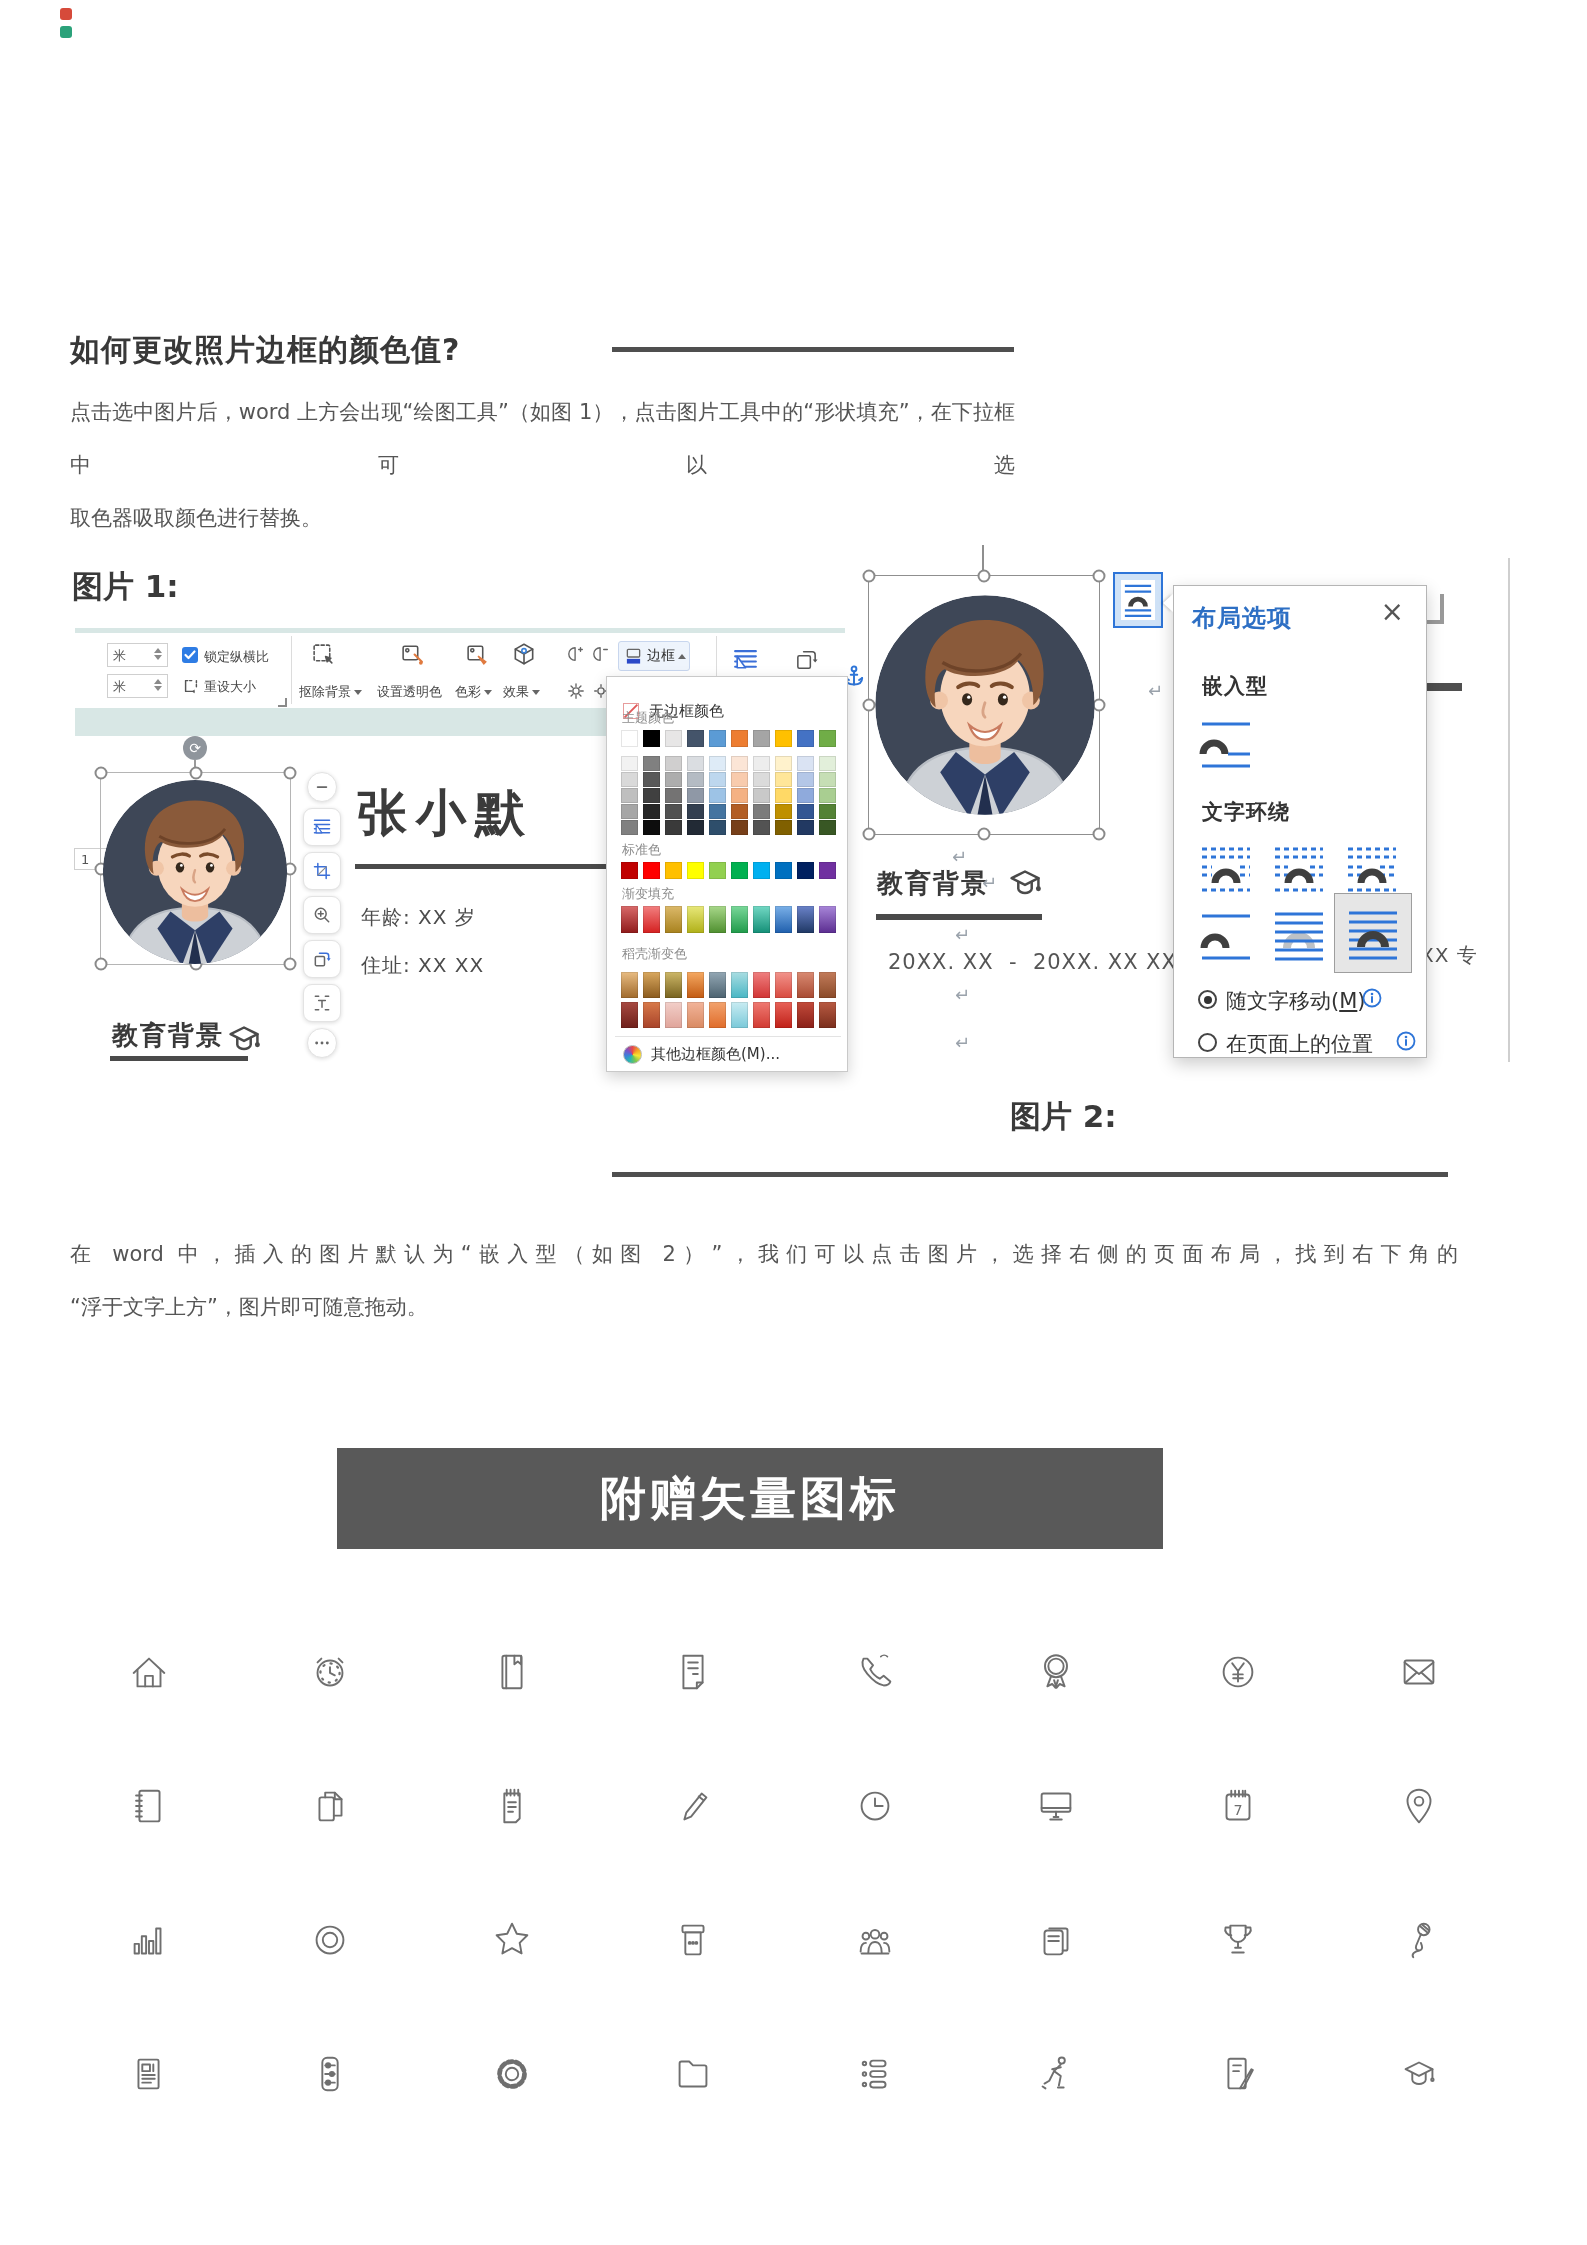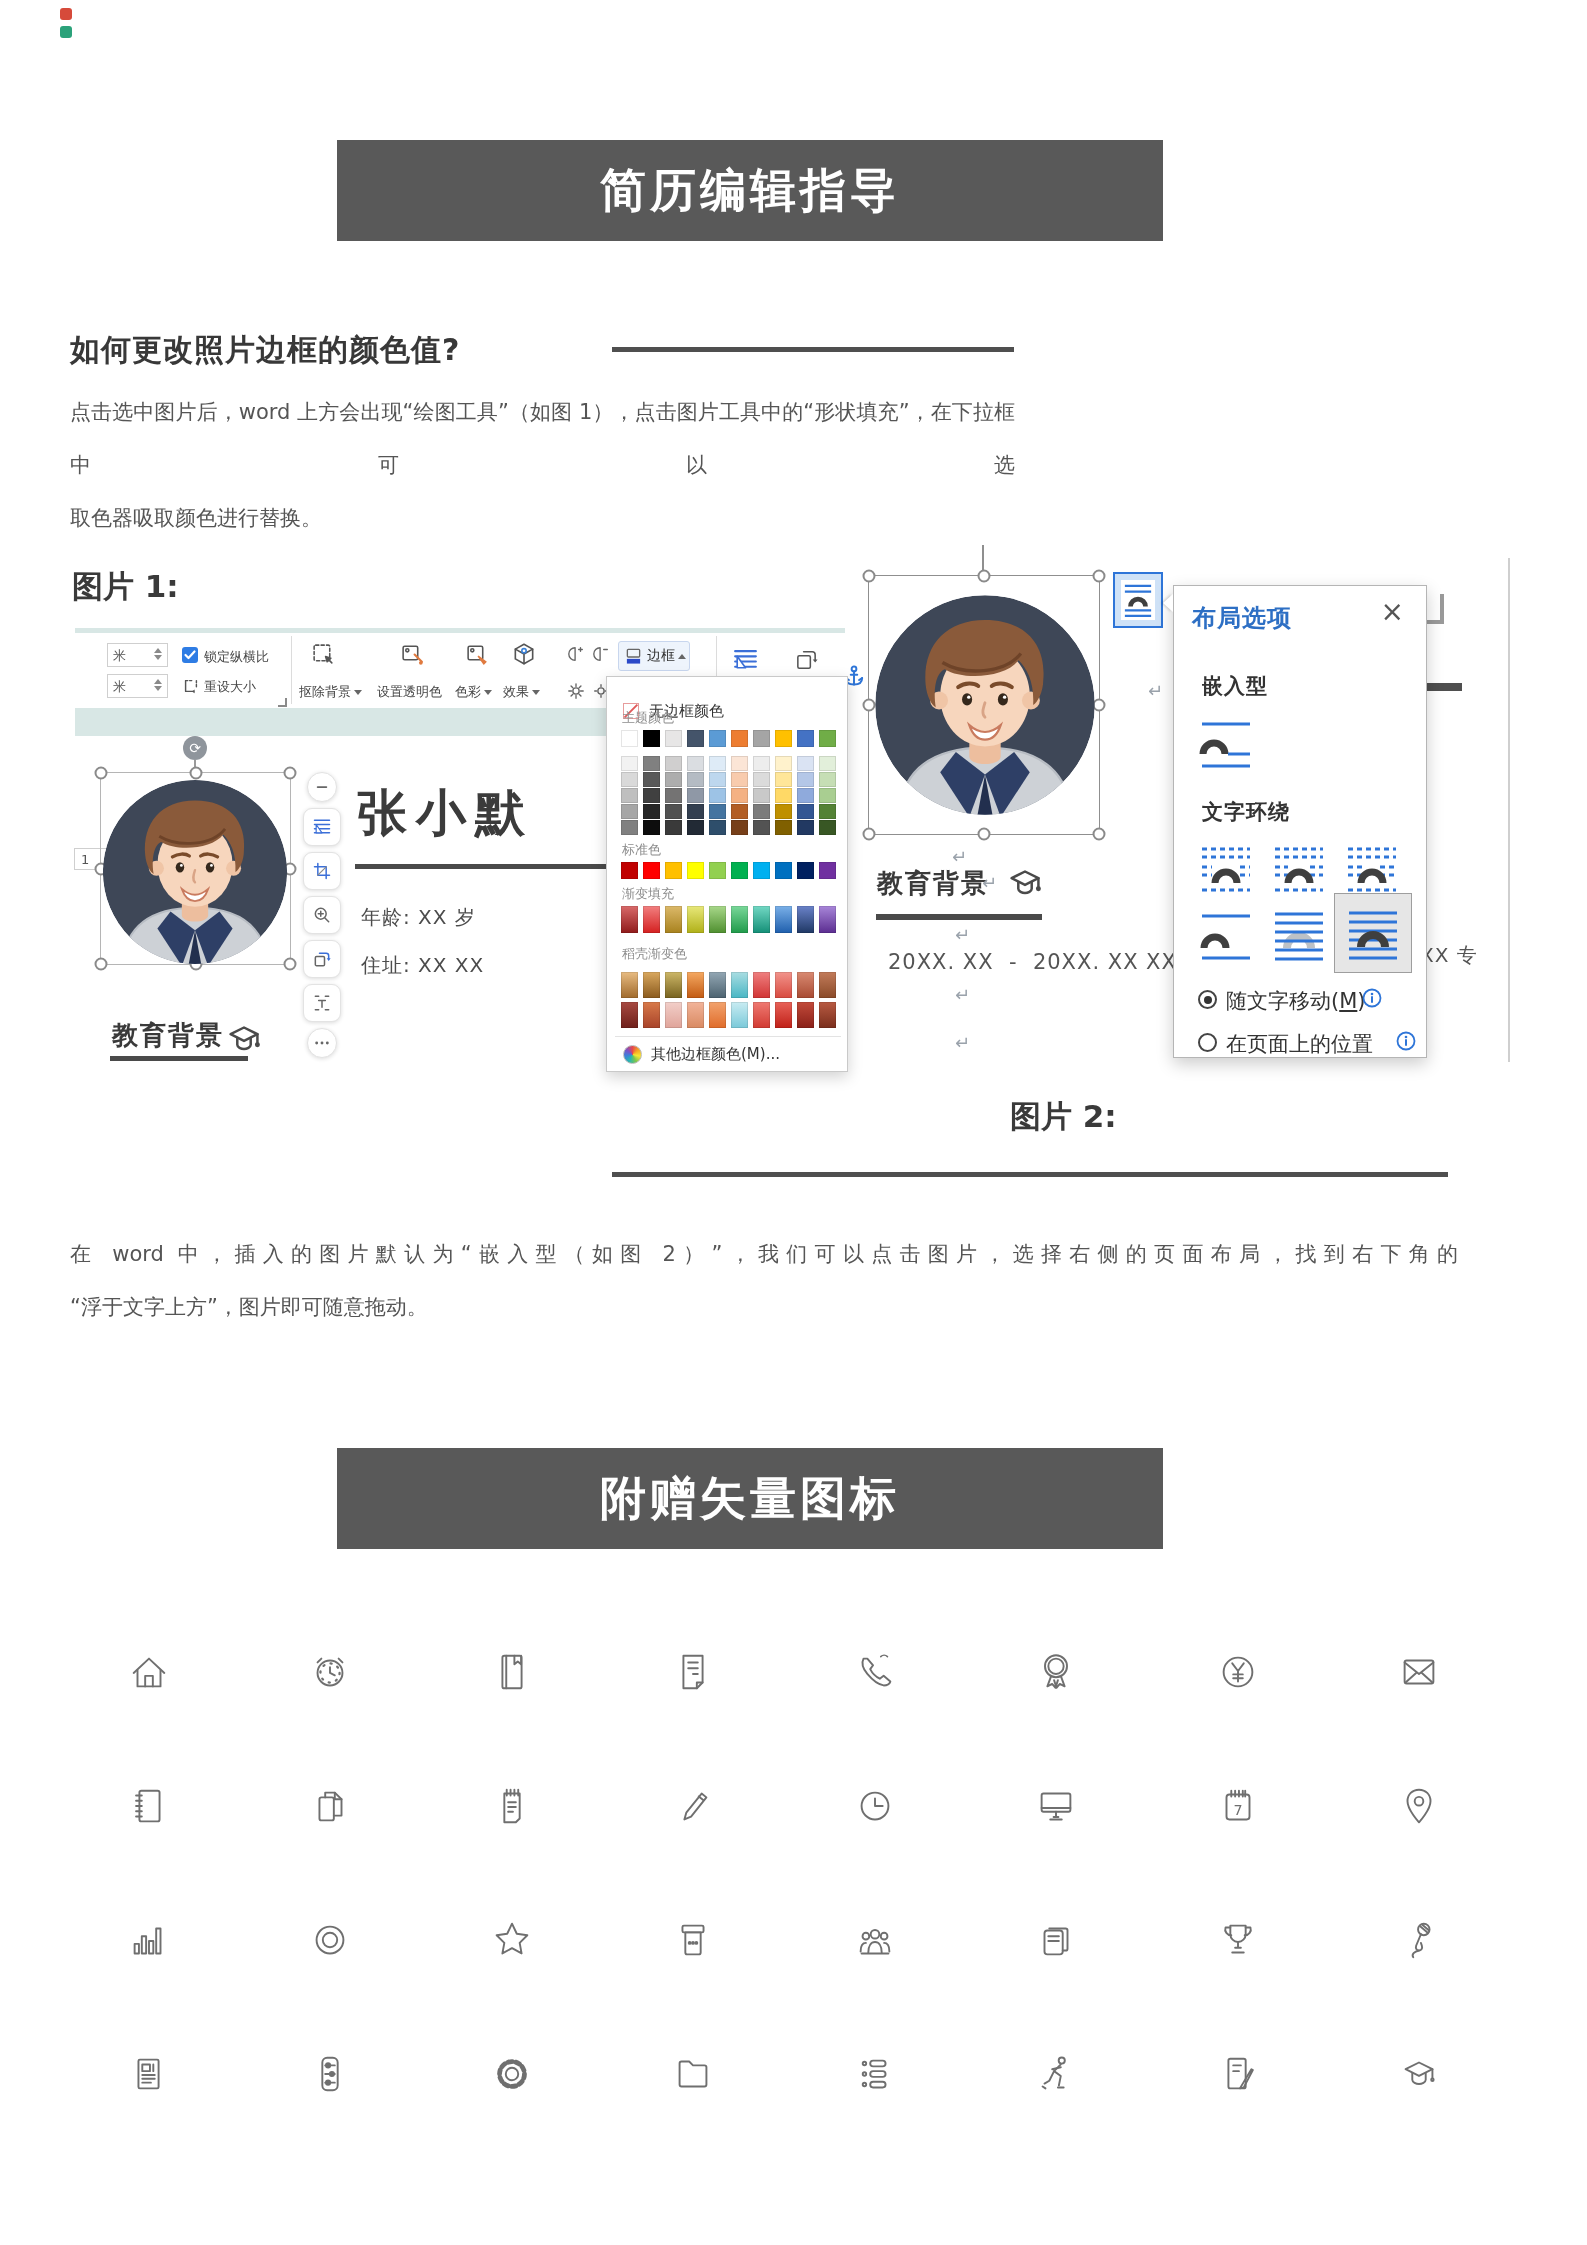--- a/index.html
+++ b/index.html
@@ -114,23 +114,20 @@
           <path d="M100 98c-2 6-3 10 0 13" fill="none" stroke="#d9a486" stroke-width="2.5" stroke-linecap="round"></path>
           <path d="M86 118c9 8 19 8 28 0-3 9-8 13-14 13s-11-4-14-13z" fill="#ffffff" stroke="#c97b5f" stroke-width="2"></path>
         </g>
       </g>
     </defs>
   </svg>
 
   <span class="decor" style="left:60px;top:8px;width:12px;height:12px;background:#d64a3a;"></span>
   <span class="decor" style="left:60px;top:26px;width:12px;height:12px;background:#2ba27a;"></span>
 
-  <div class="banner" style="top:140px;">
-    <span>简历编辑指导</span>
-  </div>
 
   <div class="h2" style="left:70px;top:330px;">如何更改照片边框的颜色值?</div>
   <div class="hline" style="left:612px;top:347px;width:402px;"></div>
   <div class="para" style="left:70px;top:386px;width:945px;">
     <div class="jline">点击选中图片后，word 上方会出现“绘图工具”（如图 1），点击图片工具中的“形状填充”，在下拉框中可以选</div>
     <div>取色器吸取颜色进行替换。</div>
   </div>
 
   <div class="figlabel" style="left:72px;top:566px;">图片 1:</div>
 

